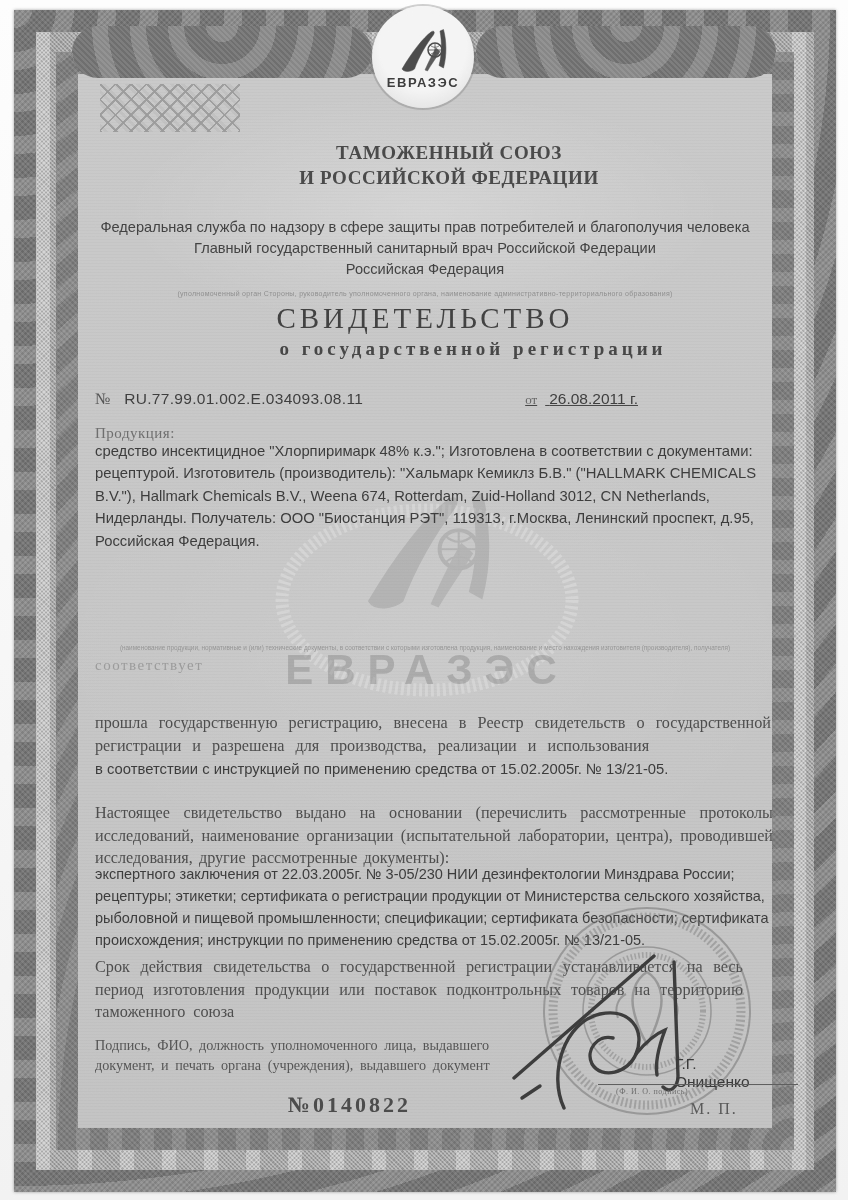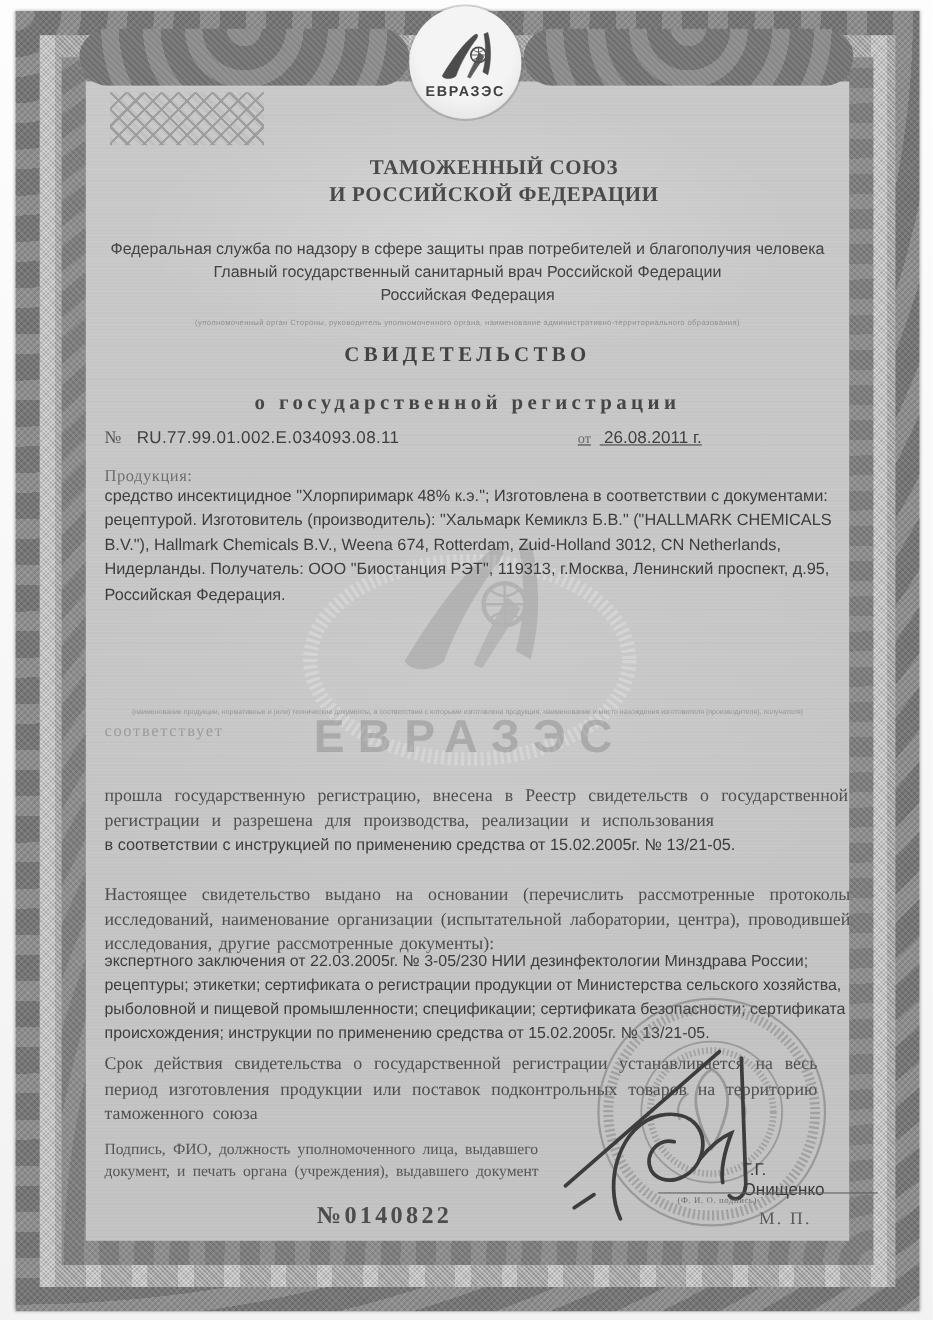--- a/index.html
+++ b/index.html
@@ -55,22 +55,22 @@
   .logo-circle svg{width:58px;height:44px;margin-top:4px;}
   .logo-label{font-family:"Liberation Sans", sans-serif;font-weight:bold;font-size:13px;
     letter-spacing:1.5px;color:#3e3e3e;margin-top:2px;}
 
   
   .abs{position:absolute;}
   .center{text-align:center;width:100%;}
   .hdr-union{top:66px;line-height:25px;font-weight:bold;font-size:19px;letter-spacing:.6px;color:#4a4a4a;padding-left:24px;}
   .hdr-agency{top:143px;line-height:21px;font-family:"Liberation Sans", sans-serif;font-size:14.6px;color:#434343;}
   .authority-note{top:216px;font-family:"Liberation Sans", sans-serif;font-size:7px;color:#8f8f8f;letter-spacing:.3px;}
-  .doc-title{top:238px;font-weight:bold;font-size:19px;letter-spacing:4px;color:#424242;}
-  .doc-subtitle{top:282px;font-weight:bold;font-size:19px;letter-spacing:4px;color:#474747;}
+  .doc-title{top:228px;font-weight:normal;font-size:29px;letter-spacing:4px;color:#424242;}
+  .doc-subtitle{top:264px;font-weight:bold;font-size:19px;letter-spacing:4px;color:#474747;padding-left:48px;}
 
   .number-row{top:316px;left:17px;right:14px;display:flex;align-items:baseline;}
   .num-label{font-size:16px;color:#555;}
   .num-value{font-family:"Liberation Sans", sans-serif;font-size:15.5px;letter-spacing:.3px;margin-left:14px;color:#3f3f3f;}
   .date-group{margin-left:auto;margin-right:120px;text-decoration:underline;}
   .date-label{font-size:13px;color:#666;margin-right:8px;}
   .date-value{font-family:"Liberation Sans", sans-serif;font-size:15.5px;color:#3f3f3f;}
 
   .product-label{top:351px;left:17px;font-size:15px;color:#6f6f6f;letter-spacing:.5px;}
   .product-desc{top:366px;left:17px;width:662px;font-family:"Liberation Sans", sans-serif;

